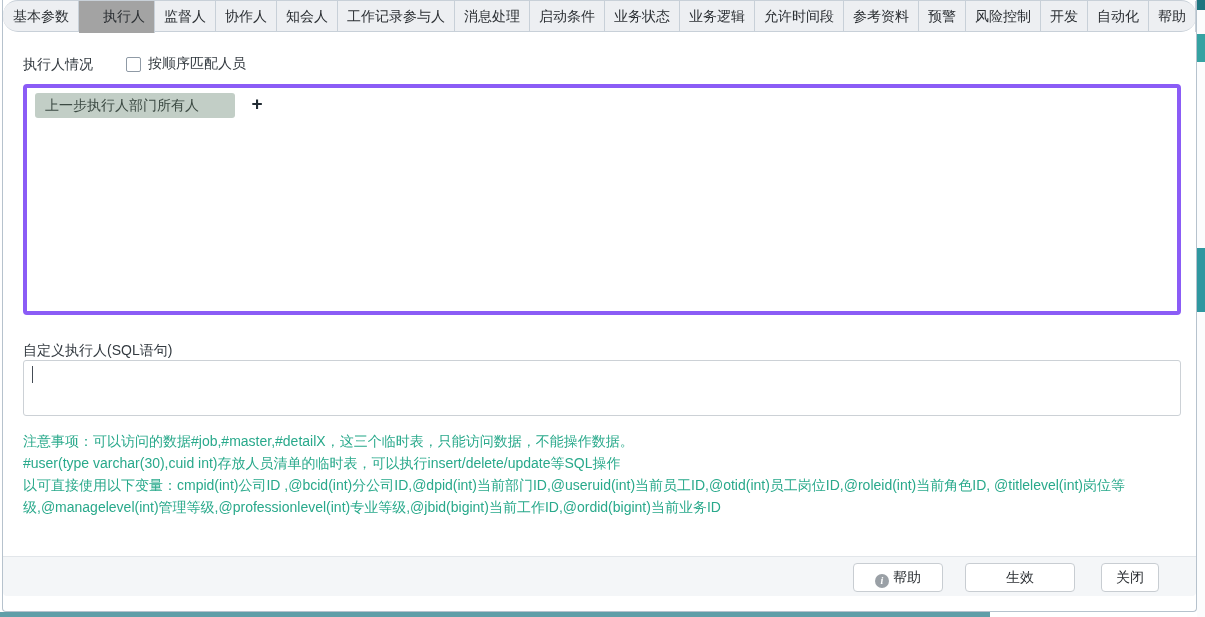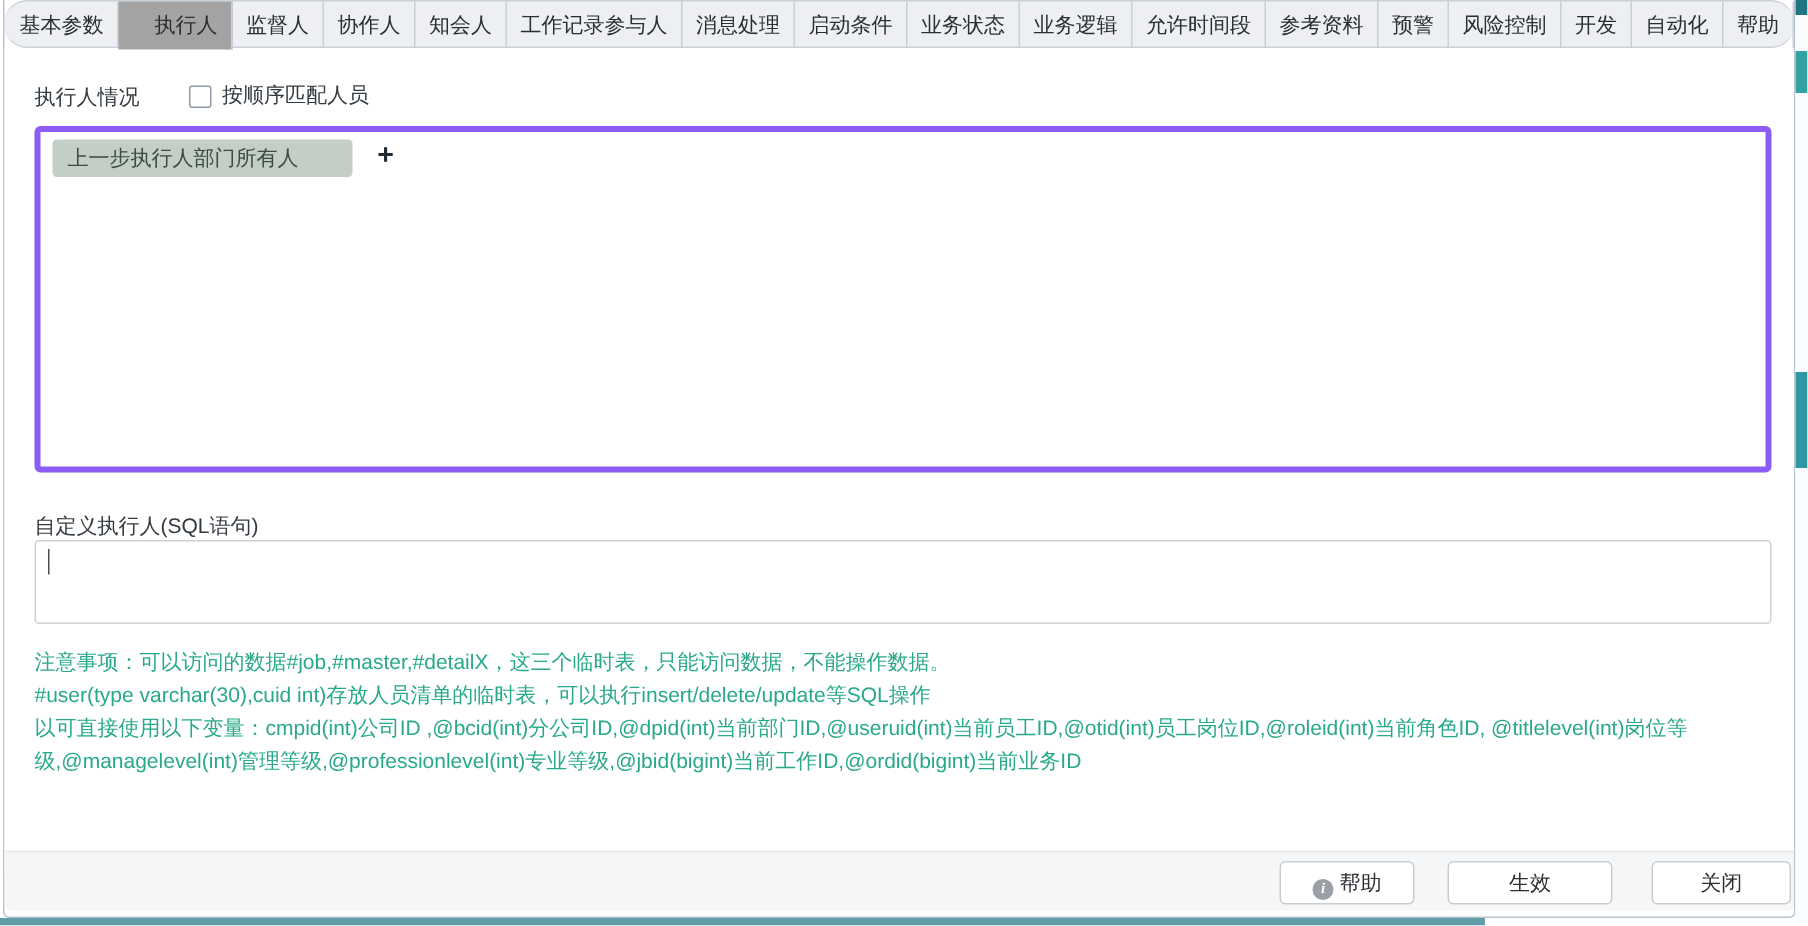--- a/index.html
+++ b/index.html
@@ -61,29 +61,29 @@
   .lbl-sql { top:310px; }
   .sql-textarea { position:absolute; left:20px; top:328px; width:1158px; height:56px;
     border:1px solid #ccd1d6; border-radius:3px; background:#ffffff; resize:none;
     font-family:"Liberation Sans","DejaVu Sans",sans-serif; font-size:14px; padding:6px 8px; }
   .caret { position:absolute; left:29px; top:334px; width:1px; height:17px; background:#444c55; }
 
   .notes { position:absolute; left:20px; top:398px; width:1160px; line-height:22px;
     font-size:14px; color:#29a98b; }
 
   
-  .footer { position:absolute; left:0; right:0; bottom:4px; height:40px;
+  .footer { position:absolute; left:0; right:0; bottom:15px; height:40px;
     background:#f4f6f8; border-top:1px solid #e2e6ea; border-radius:0 0 4px 4px; }
   .btn { position:absolute; top:6px; height:29px; background:#ffffff;
     border:1px solid #c8cdd2; border-radius:4px; font-size:14px; color:#2b2f33;
     text-align:center; line-height:27px; cursor:pointer;
     font-family:"Liberation Sans","DejaVu Sans",sans-serif; }
   .btn-help  { left:850px; width:90px; }
   .btn-apply { left:962px; width:110px; }
-  .btn-close { left:1098px; width:93px; }
+  .btn-close { left:1098px; width:58px; }
   .info-icon { display:inline-block; width:14px; height:14px; border-radius:50%;
     background:#9aa0a6; color:#ffffff; font-size:10px; font-weight:bold; line-height:14px;
     text-align:center; vertical-align:-2px; margin-right:4px;
     font-family:"Liberation Serif","DejaVu Serif",serif; font-style:italic; }
 </style>
 </head>
 <body>
 
 <div class="underlay-bottom"></div>
 <div class="underlay-right">

